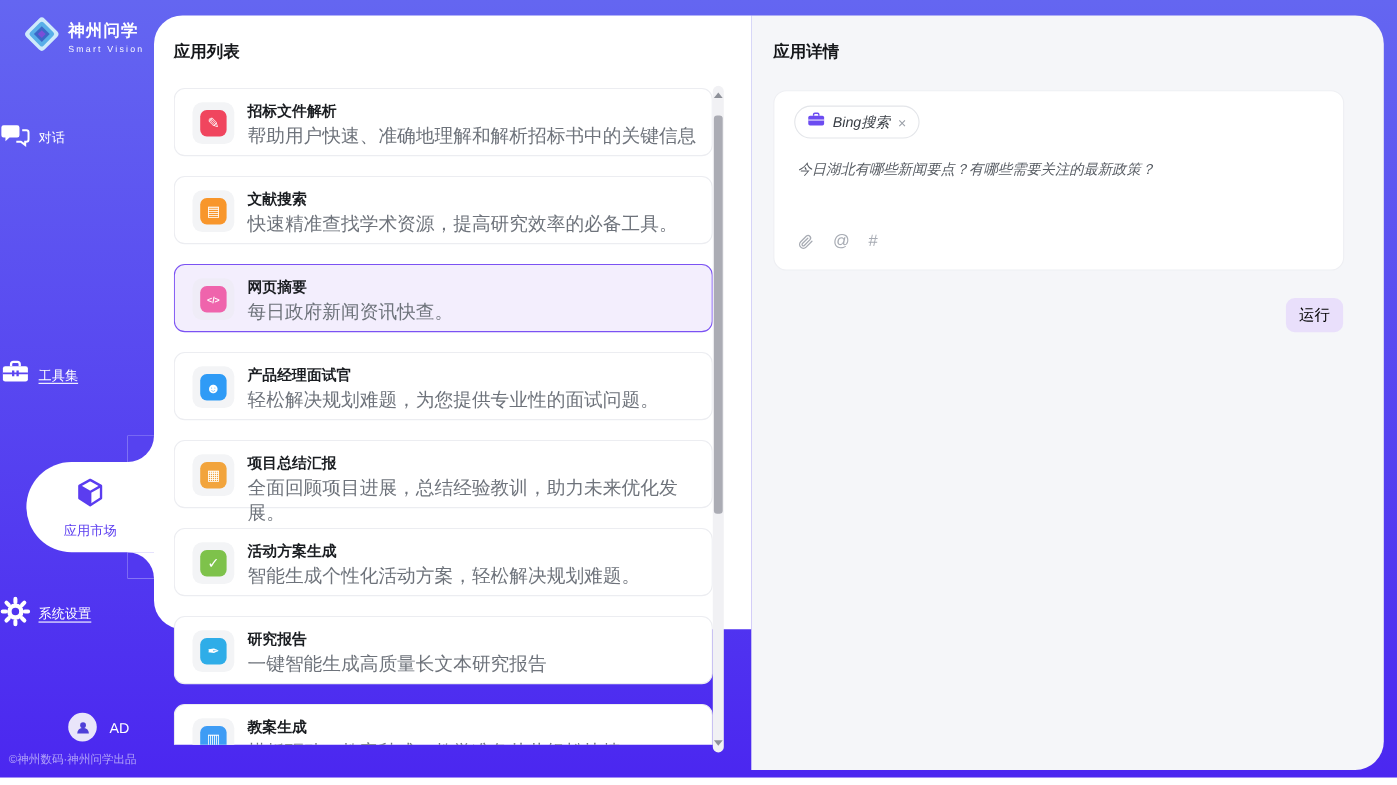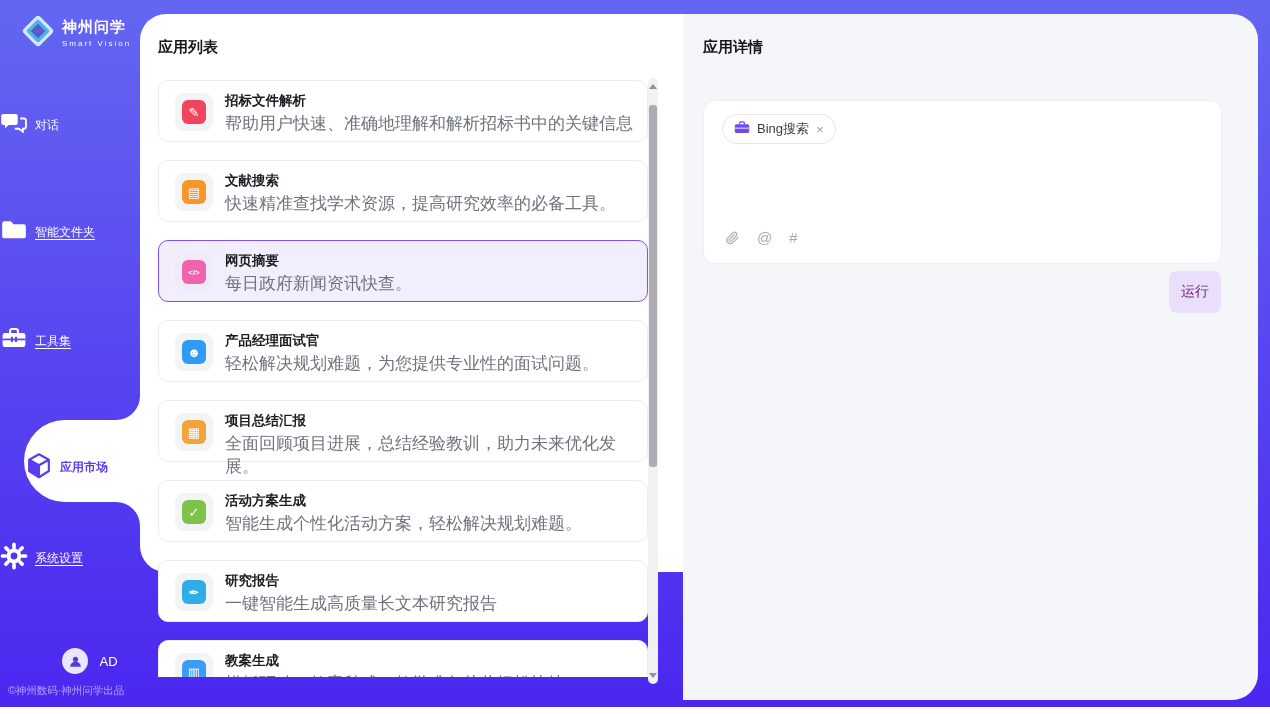--- a/index.html
+++ b/index.html
@@ -14,22 +14,22 @@
   .brand-text .name { color:#fff; font-size:15px; font-weight:bold; letter-spacing:1px; }
   .brand-text .sub  { color:rgba(255,255,255,.95); font-size:8px; letter-spacing:2px; margin-top:2px; }
 
   .nav-item { position:absolute; left:0; width:140px; display:flex; flex-direction:row;
               align-items:center; gap:7px; cursor:pointer; }
   .nav-item .lbl { color:#fff; font-size:12px; }
   .nav-item .lbl.u { text-decoration:underline; text-underline-offset:3px; }
 
   .active-bubble { position:absolute; left:24px; right:0; top:420px; height:82px;
                    background:#fff; border-radius:41px 0 0 41px;
-                   display:flex; flex-direction:row; align-items:center; gap:6px;
-                   padding-top:13px; cursor:pointer;font-weight:bold; }
+                   display:flex; flex-direction:column; align-items:center; gap:6px;
+                   padding-top:13px; cursor:pointer; }
   .active-bubble .lbl { color:#5B3DF0; font-size:12px; }
   .notch { position:absolute; right:0; width:24px; height:24px; background:#fff; }
   .notch.top { top:396px; } .notch.bottom { top:502px; }
   .notch.top::after { content:""; position:absolute; inset:0; background:#5642F0; border-bottom-right-radius:24px; }
   .notch.bottom::after { content:""; position:absolute; inset:0; background:#5238F0; border-top-right-radius:24px; }
 
   .user-row { position:absolute; left:0; top:648px; width:140px; display:flex;
               align-items:center; justify-content:center; gap:11px; cursor:pointer;padding-left:40px; }
   .avatar { width:26px; height:26px; border-radius:50%; background:#E9E5FA;
             display:flex; align-items:center; justify-content:center; }
@@ -61,33 +61,33 @@
             border-bottom:5px solid #8E9199; cursor:pointer; }
   .tri-down { position:absolute; left:1px; bottom:6px; width:0; height:0;
             border-left:4px solid transparent; border-right:4px solid transparent;
             border-top:5px solid #8E9199; cursor:pointer; }
   .thumb { position:absolute; left:1px; top:27px; width:8px; height:362px;
            background:#ABACB4; border-radius:3px; cursor:pointer; }
 
   
   .detail-panel { position:absolute; left:683px; top:14px; width:575px; height:686px;
                   background:#F5F6F9; border-radius:0 26px 26px 0; }
-  .prompt-card { position:absolute; left:20px; top:86px; width:519px; height:164px;
-                 background:#fff; border:1px solid #EEEFF3; border-radius:12px; }
+  .prompt-card { position:absolute; left:20px; top:68px; width:519px; height:164px;
+                 background:#fff; border:1px solid #EEEFF3; border-radius:12px;font-style:italic; }
   .tool-tag { position:absolute; left:18px; top:13px; height:30px; display:inline-flex;
               align-items:center; gap:7px; padding:0 11px; background:#fff;
               border:1px solid #E3E5E9; border-radius:16px; cursor:pointer; }
   .tool-tag .t-lbl { font-size:13px; color:#383D44; }
   .tool-tag .t-x { font-size:13px; color:#9BA0A8; cursor:pointer; line-height:1; }
   .prompt-text { position:absolute; left:21px; top:62px; right:20px; font-size:13px;
                  color:#565B62; cursor:text; }
   .prompt-tools { position:absolute; left:21px; top:128px; display:flex; align-items:center; gap:17px; }
   .ptool { color:#A7ABB3; font-size:15px; cursor:pointer; display:flex; align-items:center; }
-  .run-btn { position:absolute; left:486px; top:257px; width:52px; height:42px;
-             background:#E9DFFB; color:#701a75; font-size:14px; border:none; border-radius:8px;
+  .run-btn { position:absolute; left:486px; top:257px; width:52px; height:31px;
+             background:#E9DFFB; color:#000000; font-size:14px; border:none; border-radius:8px;
              display:flex; align-items:center; justify-content:center; cursor:pointer; }
 </style>
 </head>
 <body>
 
 <div class="app">
 
   <div class="sidebar">
 
     <div class="brand">
@@ -110,28 +110,20 @@
     <div class="nav-item" style="top:110px">
       <span>
         <svg width="28" height="26" viewBox="0 0 34 30">
           <path d="M4 4h15a2.5 2.5 0 0 1 2.5 2.5V15a2.5 2.5 0 0 1-2.5 2.5h-8.5L6 21.5v-4H4A2.5 2.5 0 0 1 1.5 15V6.5A2.5 2.5 0 0 1 4 4z" fill="#fff"></path>
           <path d="M24.5 9.5H29a2.5 2.5 0 0 1 2.5 2.5v7.5a2.5 2.5 0 0 1-2.5 2.5h-1.2v3.6l-4.8-3.6h-5" fill="none" stroke="#fff" stroke-width="2.2"></path>
         </svg>
       </span>
       <span class="lbl">对话</span>
     </div>
 
-    <div class="nav-item" style="top:218px">
-      <span>
-        <svg width="28" height="24" viewBox="0 0 32 26">
-          <path d="M2.5 5.5A2.5 2.5 0 0 1 5 3h7.5l3 3.5H27a2.5 2.5 0 0 1 2.5 2.5v11A2.5 2.5 0 0 1 27 22.5H5A2.5 2.5 0 0 1 2.5 20z" fill="#fff"></path>
-        </svg>
-      </span>
-      <span class="lbl u">智能文件夹</span>
-    </div>
 
     <div class="nav-item" style="top:326px">
       <span>
         <svg width="28" height="26" viewBox="0 0 32 28">
           <path d="M11.5 7V5a2.5 2.5 0 0 1 2.5-2.5h4A2.5 2.5 0 0 1 20.5 5v2" fill="none" stroke="#fff" stroke-width="2.4"></path>
           <rect x="3" y="7" width="26" height="16" rx="2.5" fill="#fff"></rect>
           <path d="M3 14.5h26" stroke="#5C45F1" stroke-width="2"></path>
           <rect x="12.5" y="11.5" width="2.4" height="6" fill="#5C45F1"></rect>
           <rect x="17.1" y="11.5" width="2.4" height="6" fill="#5C45F1"></rect>
         </svg>
@@ -264,20 +256,21 @@
           <svg width="16" height="15" viewBox="0 0 20 18">
             <path d="M7 5V3.5A1.5 1.5 0 0 1 8.5 2h3A1.5 1.5 0 0 1 13 3.5V5" fill="none" stroke="#6C4CF1" stroke-width="1.6"></path>
             <rect x="1" y="5" width="18" height="11" rx="2" fill="#6C4CF1"></rect>
             <line x1="1" y1="9.8" x2="19" y2="9.8" stroke="#fff" stroke-width="1.1"></line>
           </svg>
         </span>
         <span class="t-lbl">Bing搜索</span>
         <span class="t-x">×</span>
       </div>
 
+      <div class="prompt-text">今日湖北有哪些新闻要点？有哪些需要关注的最新政策？</div>
 
       <div class="prompt-tools">
         <span class="ptool">
           <svg width="15" height="16" viewBox="0 0 24 24" fill="none" stroke="#A7ABB3" stroke-width="1.9" stroke-linecap="round">
             <path d="M21 11l-8.5 8.5a5.5 5.5 0 0 1-7.8-7.8L13 3.4a3.7 3.7 0 0 1 5.2 5.2L9.9 17a1.9 1.9 0 0 1-2.7-2.7l7.8-7.8"></path>
           </svg>
         </span>
         <span class="ptool">@</span>
         <span class="ptool">#</span>
       </div>

